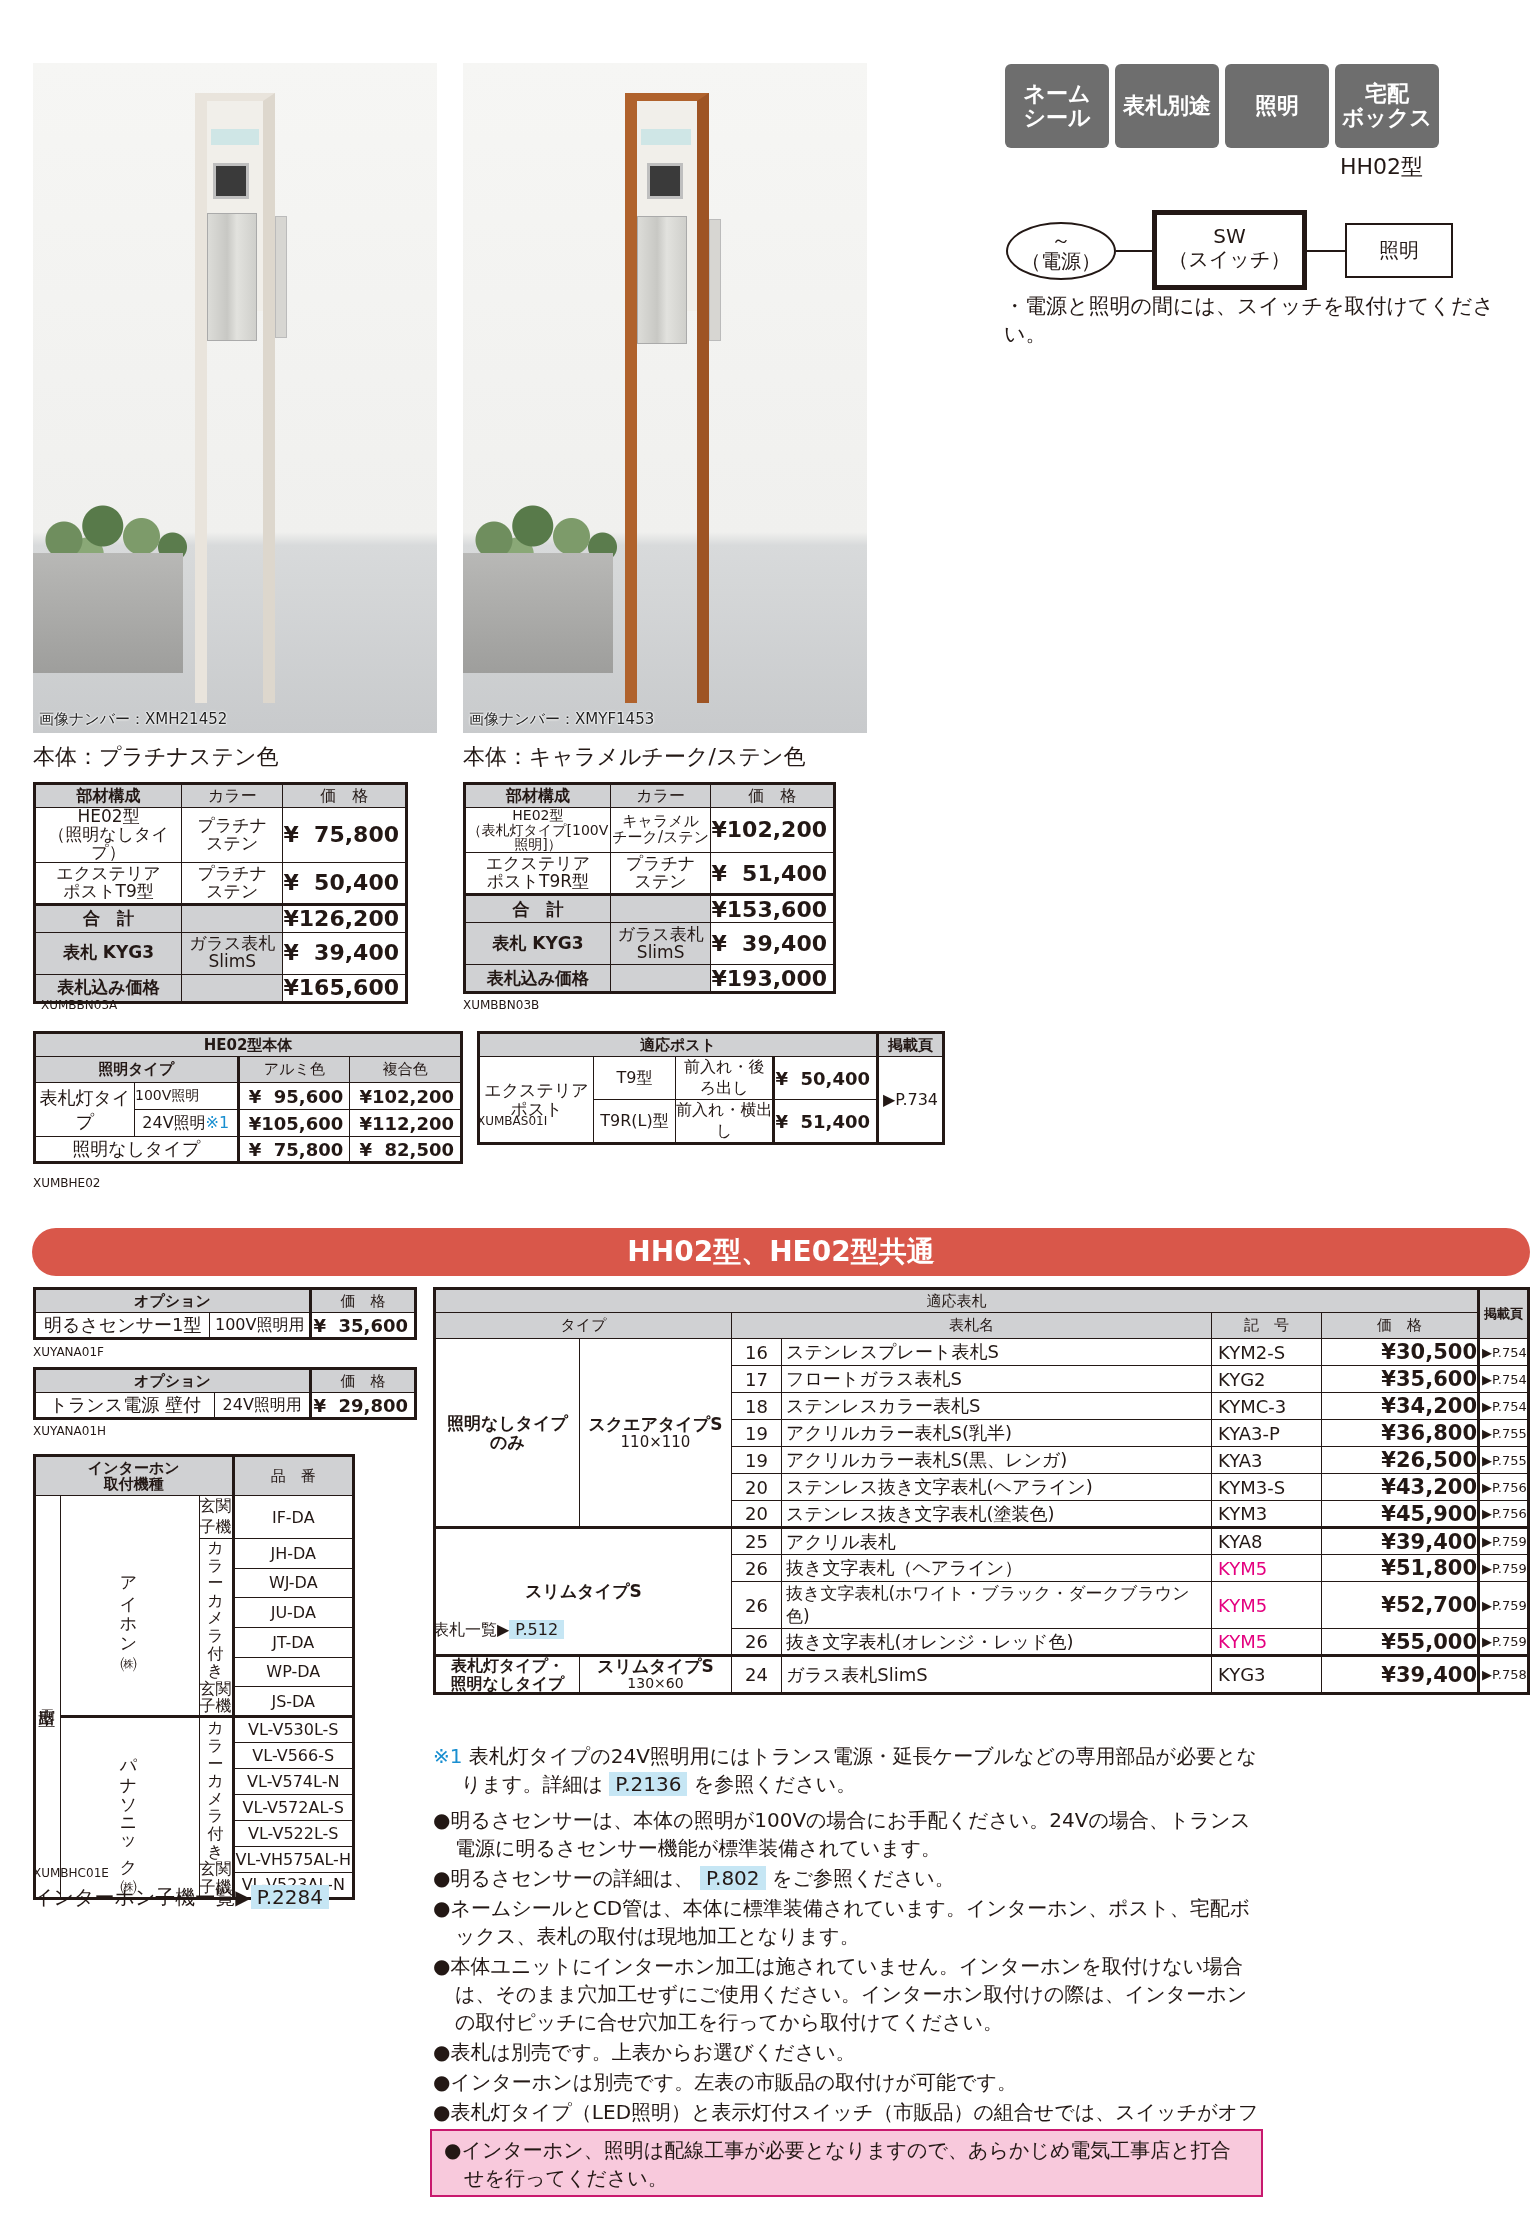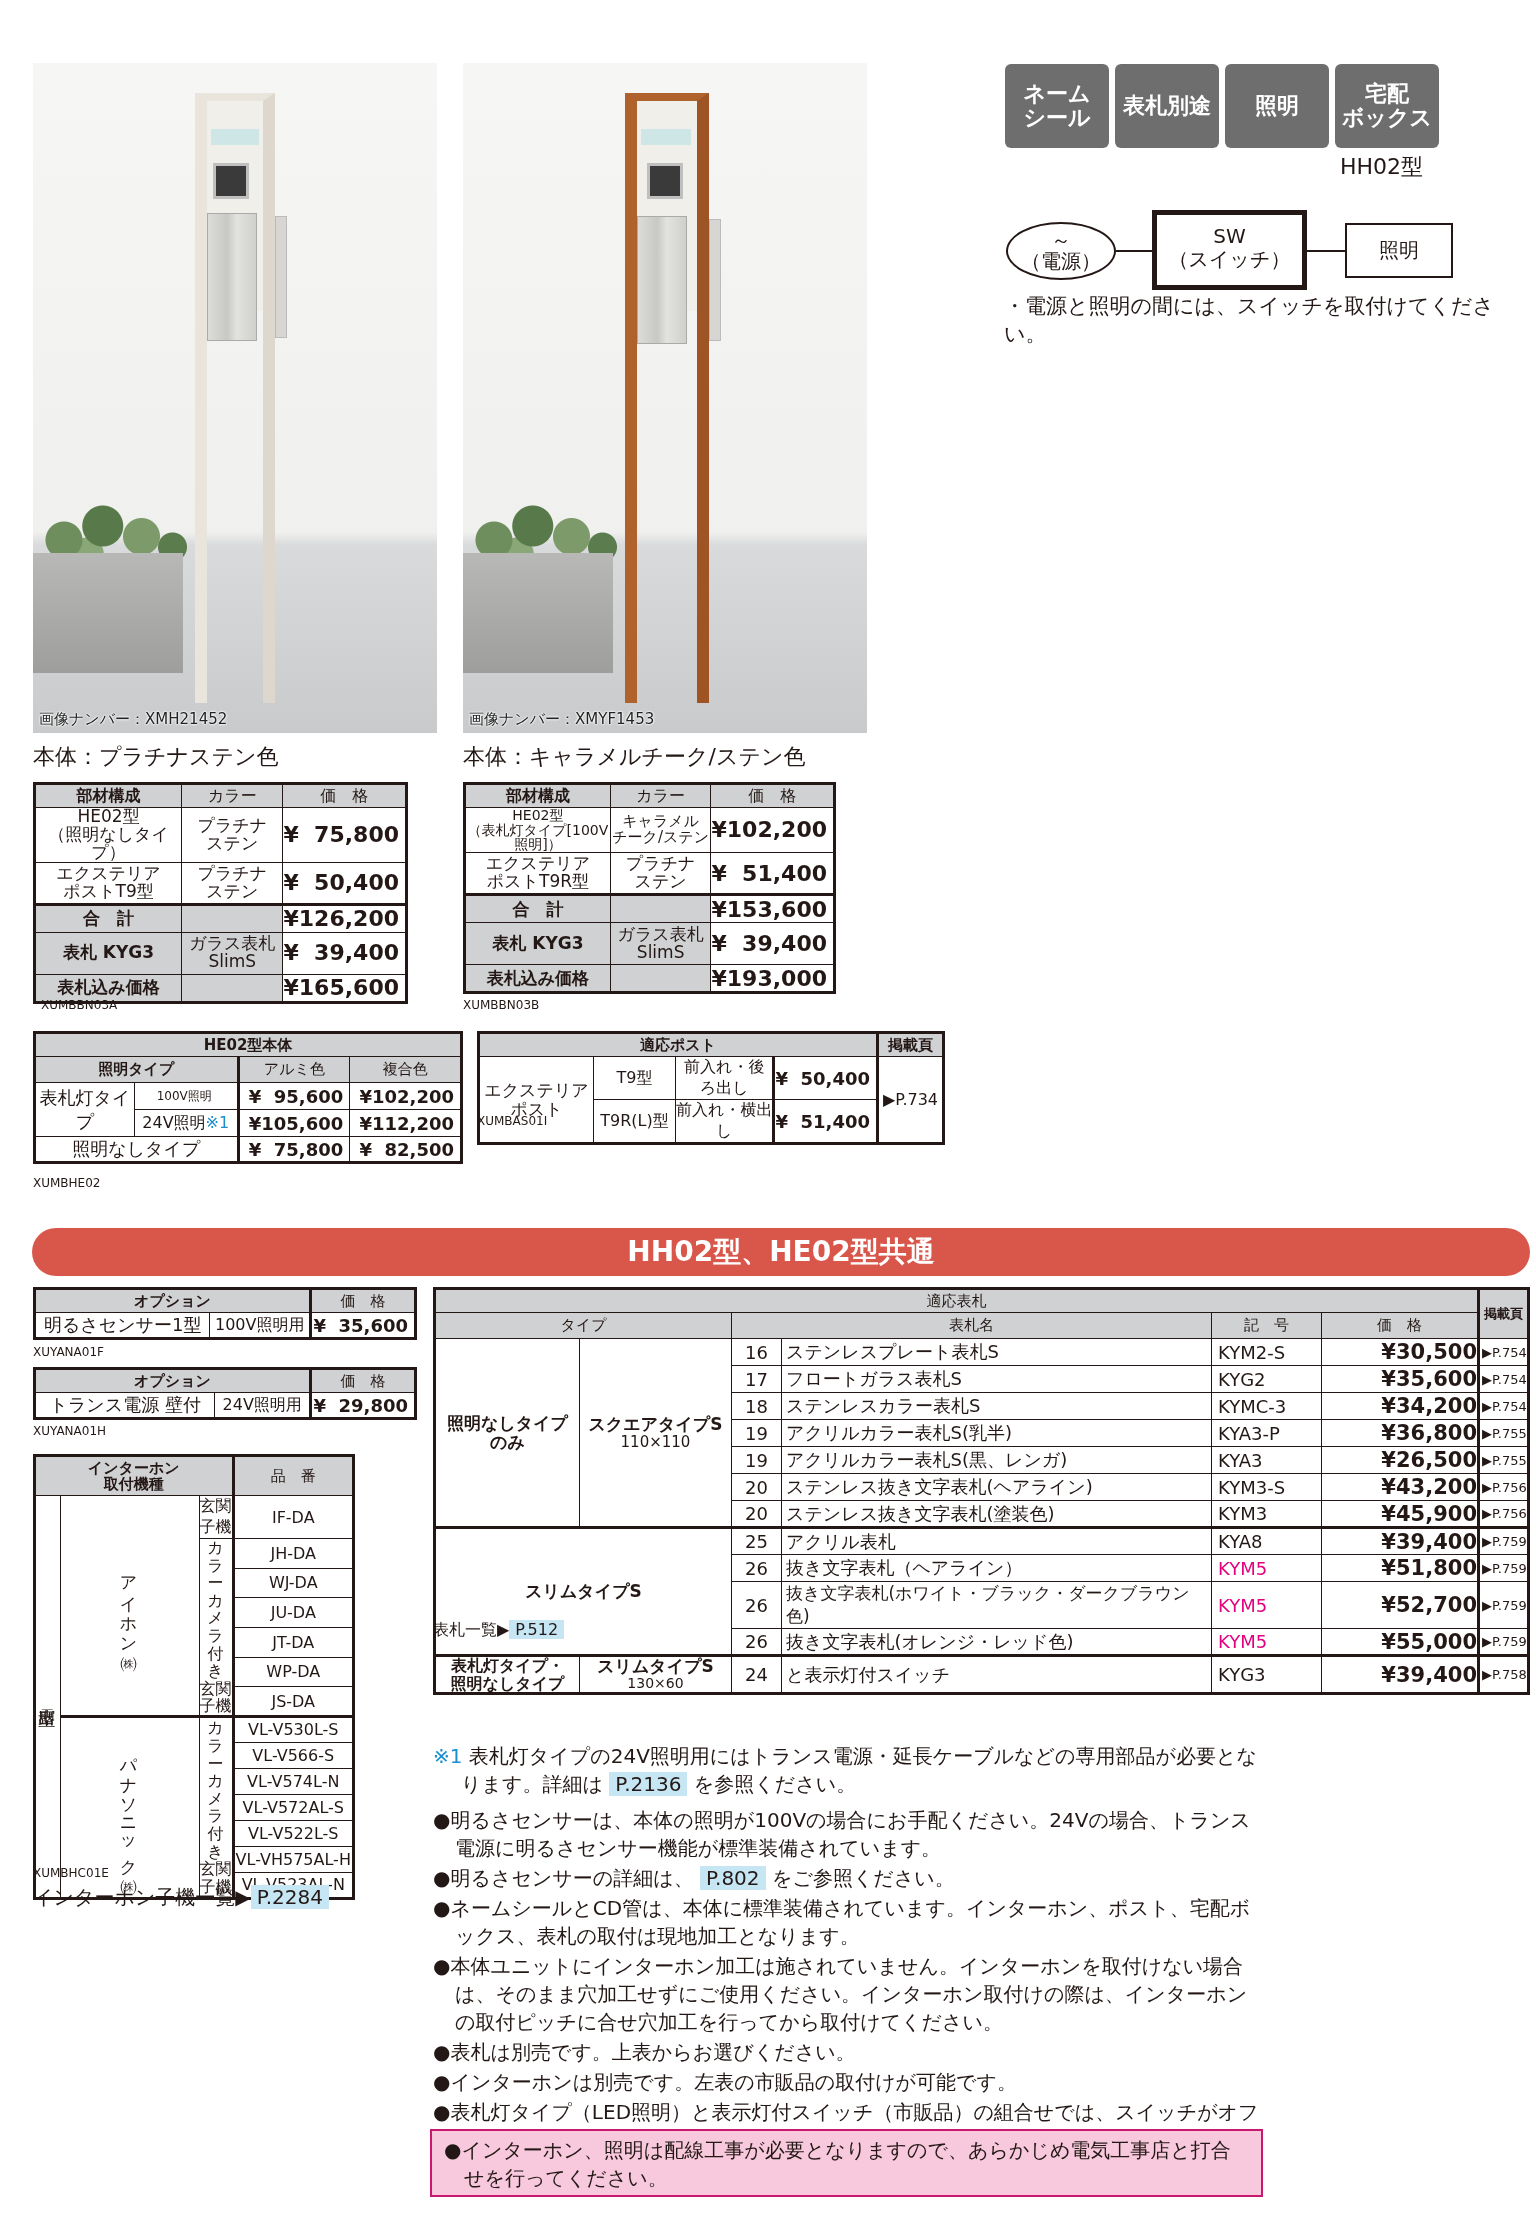--- a/index.html
+++ b/index.html
@@ -242,21 +242,21 @@
       <tr>
         <th colspan="4" style="height:24px">HE02型本体</th>
       </tr>
   <tr>
     <th colspan="2" style="height:26px;width:195px">照明タイプ</th>
     <th style="font-weight:normal;border-left:3px solid #231815">アルミ色</th>
     <th style="font-weight:normal">複合色</th>
   </tr>
   <tr>
     <td rowspan="2" style="width:100px">表札灯タイプ</td>
-    <td style="height:27px;font-size:12px;text-align:center;padding-right:3px">100V照明</td>
+    <td style="height:27px;font-size:14px;text-align:left;padding-right:3px">100V照明</td>
     <td class="price" style="border-left:3px solid #231815">¥  95,600</td>
     <td class="price">¥102,200</td>
   </tr>
   <tr>
     <td style="height:27px;font-size:16px"><span>24V照明</span><span class="blue">※1</span></td>
     <td class="price" style="border-left:3px solid #231815">¥105,600</td>
     <td class="price">¥112,200</td>
   </tr>
   <tr>
     <td colspan="2" style="height:26px">照明なしタイプ</td>
@@ -488,21 +488,21 @@
   </tr>
 
   <tr class="thick-top">
     <td style="height:38px;white-space:pre-line;line-height:1.1;font-weight:bold;font-size:16px">表札灯タイプ・
 照明なしタイプ</td>
     <td style="line-height:1.05">
       <div style="font-weight:bold">スリムタイプS</div>
       <div style="font-size:14px">130×60</div>
     </td>
     <td class="num">24</td>
-    <td class="name">と表示灯付スイッチ</td>
+    <td class="name">ガラス表札SlimS</td>
     <td class="sym">KYG3</td>
     <td colspan="2" class="bprice">¥39,400</td>
     <td class="pg" style="border-left:3px solid #231815">▶P.758</td>
   </tr>
 </tbody>
   </table>
 <div class="abs" style="left:433px;top:1620px;font-size:16px;">
   <span>表札一覧▶</span><span class="link-chip">P.512</span>
 </div>
 

